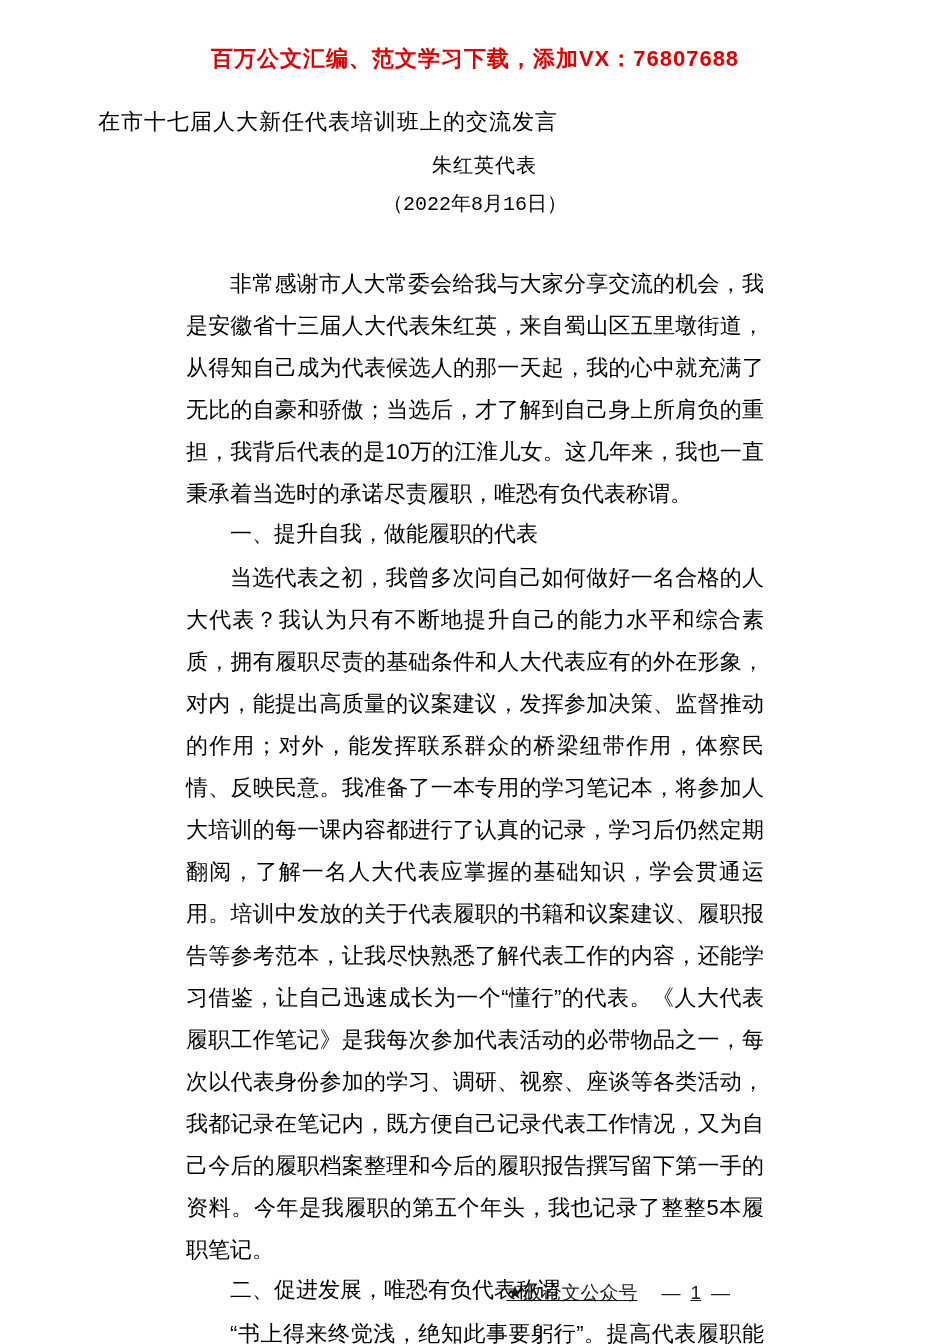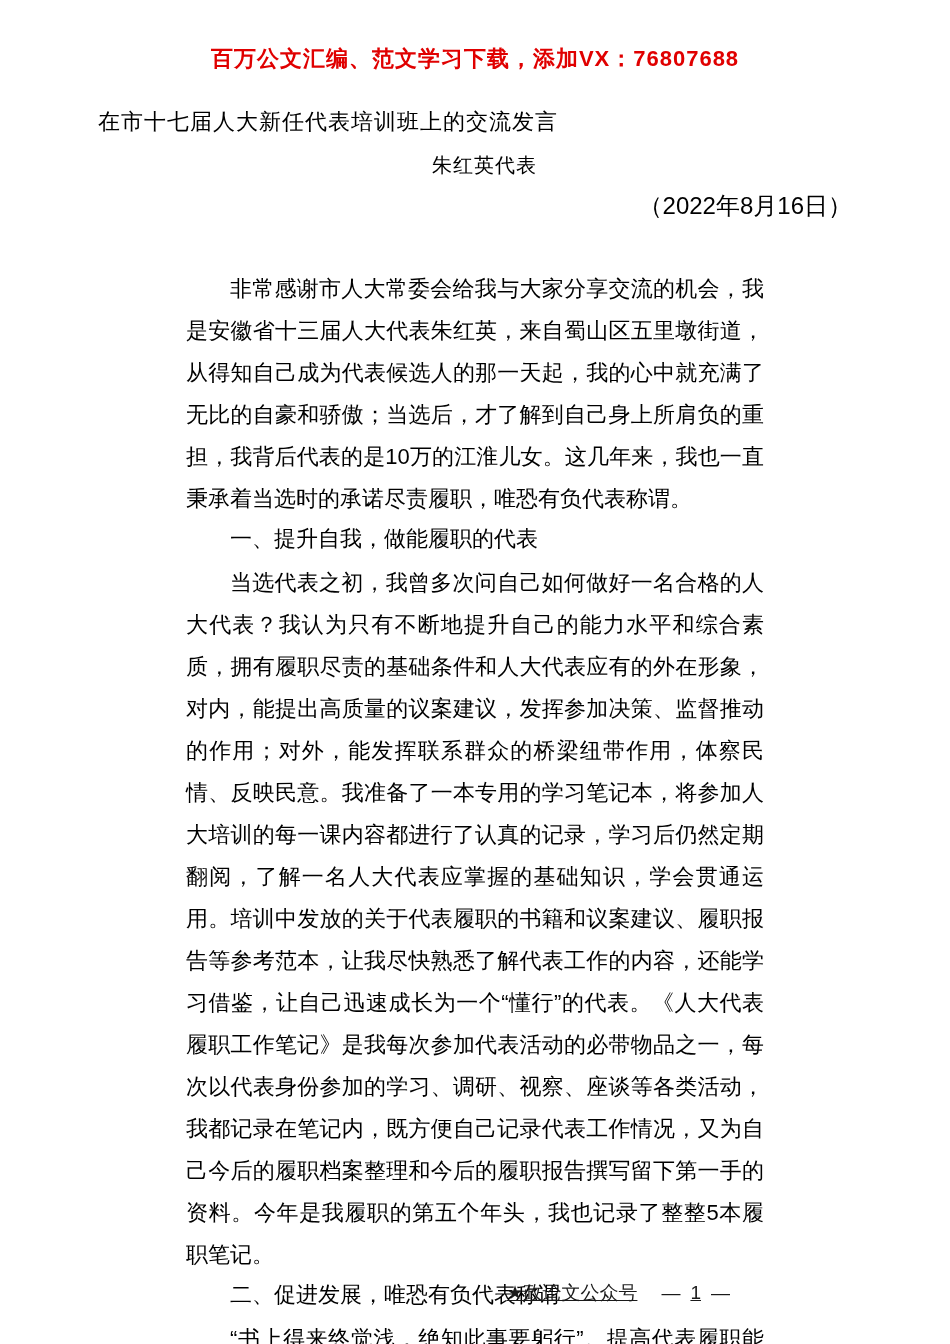--- a/index.html
+++ b/index.html
@@ -32,22 +32,23 @@
   }
   .doc-author {
     margin-top: 15px;
     text-align: center;
     font-size: 20px;
     letter-spacing: 1px;
     padding-left: 19px;
   }
   .doc-date {
     margin-top: 11px;
-    text-align: right;
-    font-size: 24px;
+    text-align: center;
+    font-size: 20px;
+    font-family: Liberation Mono, monospace;
   }
   .doc-body {
     margin: 46px 88px 0 88px;
     font-size: 22px;
     line-height: 42px;
     text-align: justify;
   }
   .doc-body p {
     margin: 0;
     padding: 0;

